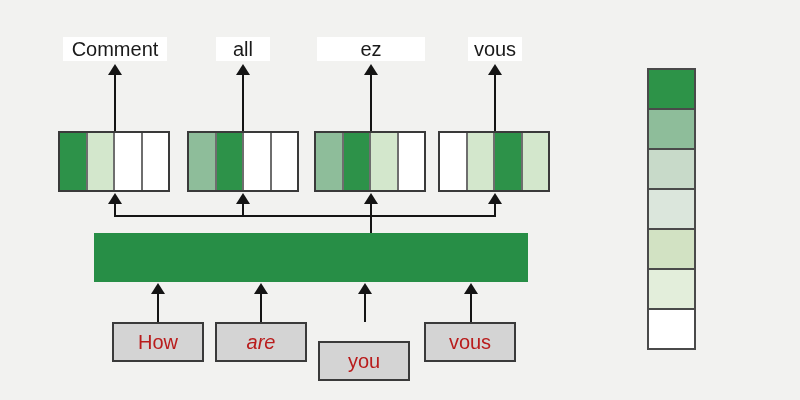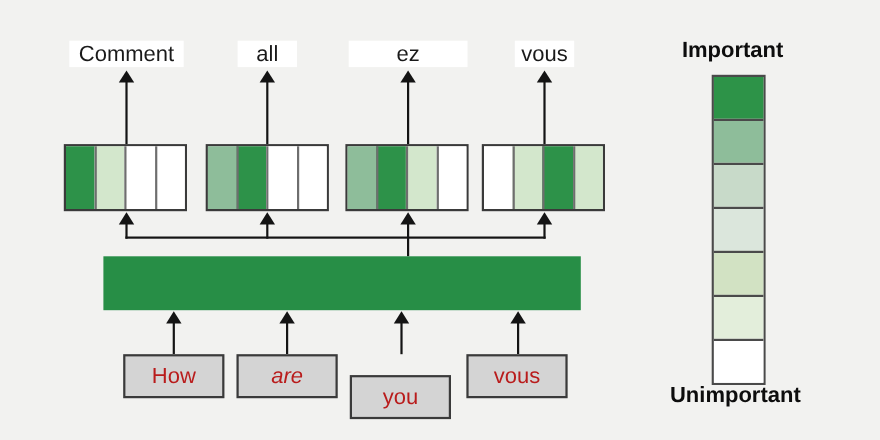--- a/index.html
+++ b/index.html
@@ -140,24 +140,22 @@
       <div class="head-up" style="left: 464px; top: 283px;"></div>
       <div class="vline" style="left: 470px; top: 293px; height: 29px;"></div>
     </div>
   <div id="input-row">
       <div class="word-box" style="left: 112px;">How</div>
       <div class="word-box" style="left: 215px; font-style: italic;">are</div>
       <div class="word-box" style="left: 318px; margin-top: 19px;">you</div>
       <div class="word-box" style="left: 424px;">vous</div>
     </div>
 
-  <div class="legend-title">Important</div>
   <div class="legend-scale" id="legend-scale">
       <div class="legend-cell" style="background: rgb(45, 147, 72);"></div>
       <div class="legend-cell" style="background: rgb(142, 189, 154);"></div>
       <div class="legend-cell" style="background: rgb(200, 218, 201);"></div>
       <div class="legend-cell" style="background: rgb(219, 230, 220);"></div>
       <div class="legend-cell" style="background: rgb(210, 226, 195);"></div>
       <div class="legend-cell" style="background: rgb(227, 238, 219);"></div>
       <div class="legend-cell" style="background: rgb(255, 255, 255);"></div>
     </div>
-  <div class="legend-bottom">Unimportant</div>
 </div>
 
 </body></html>

